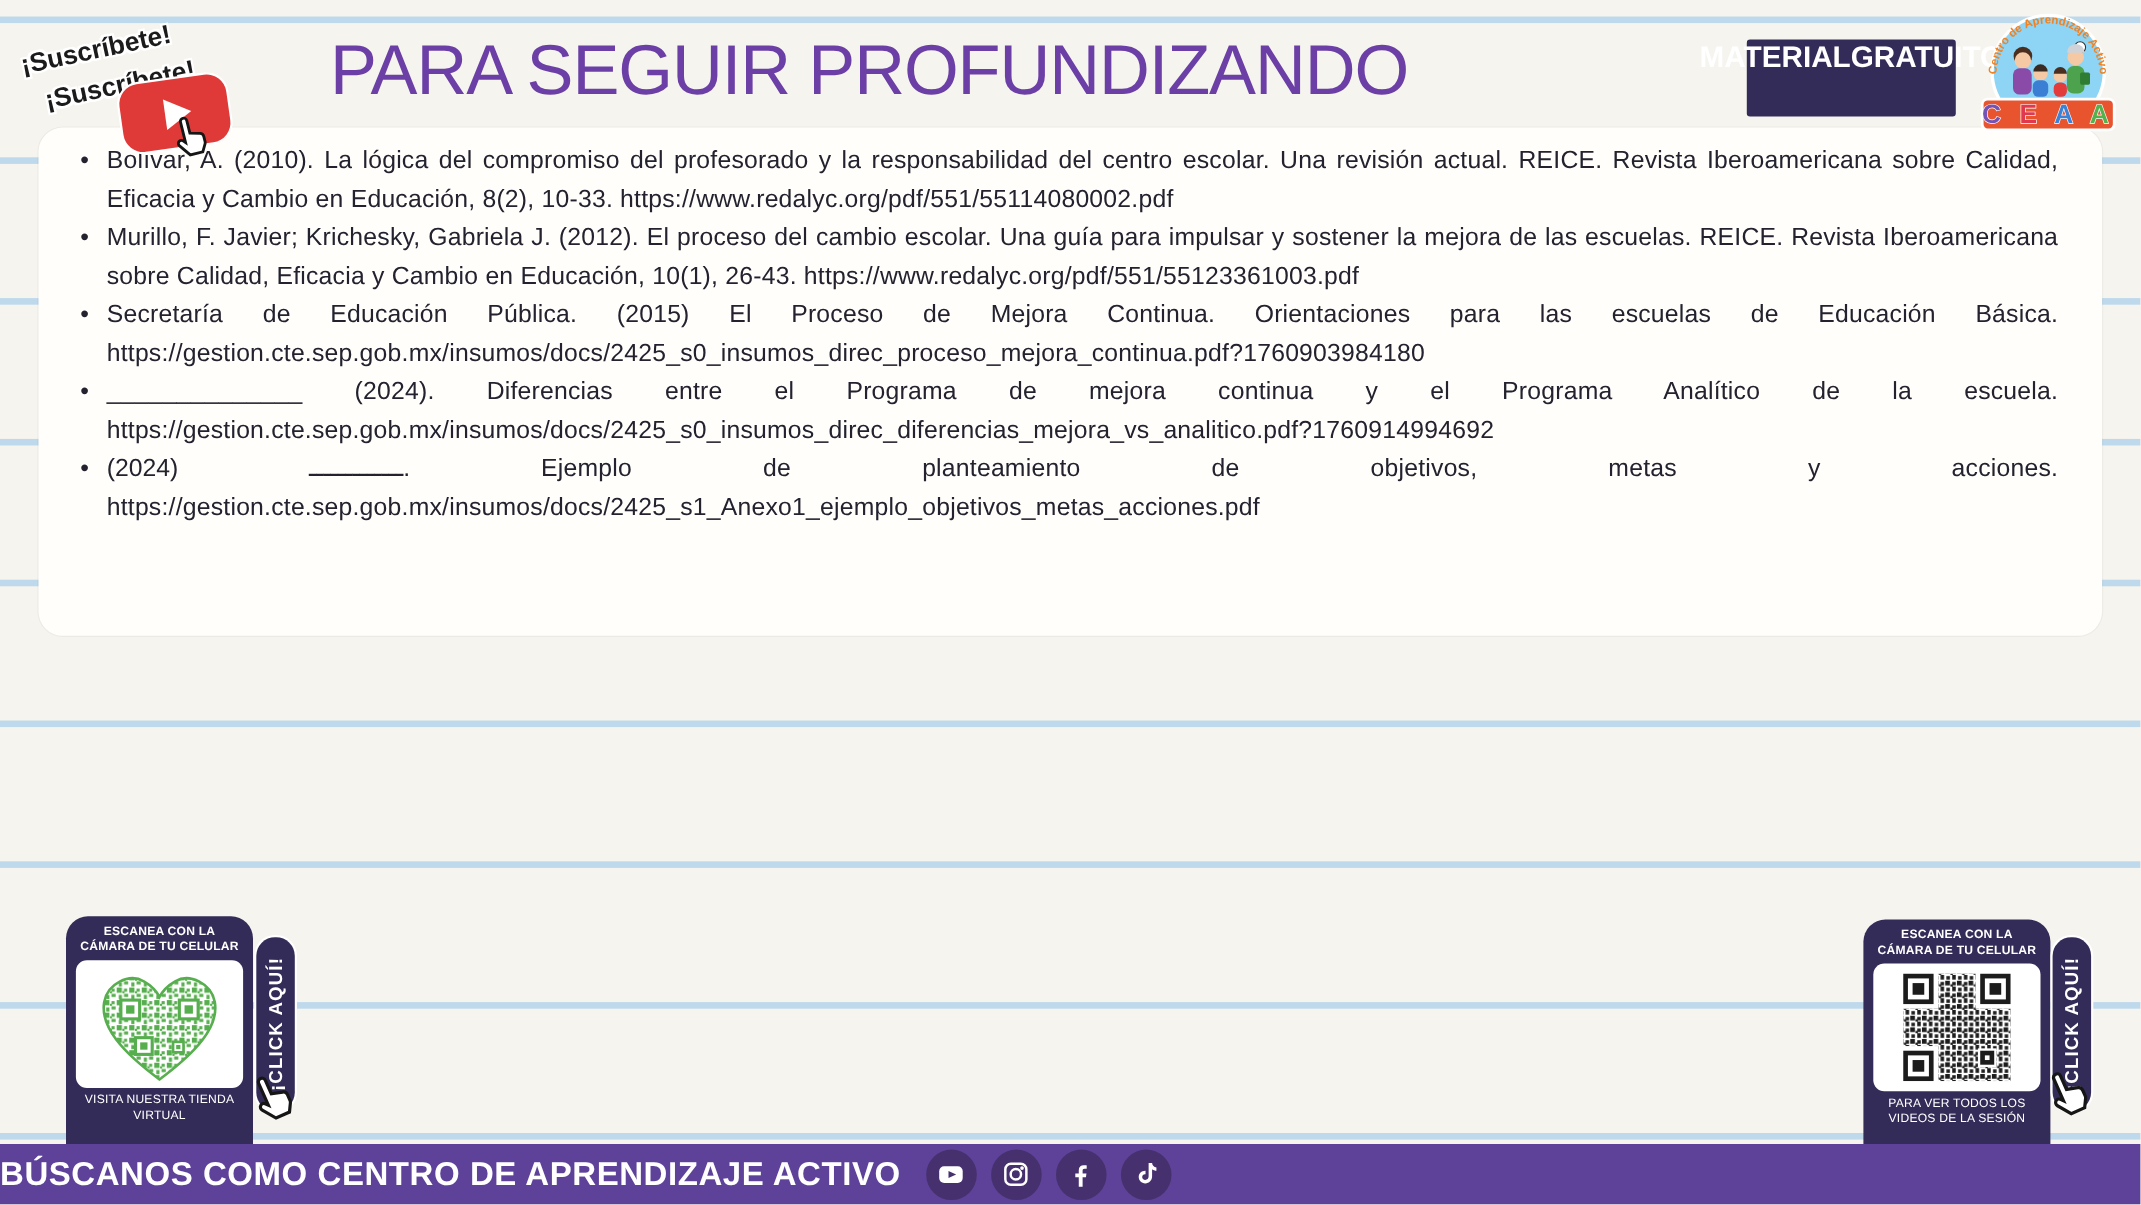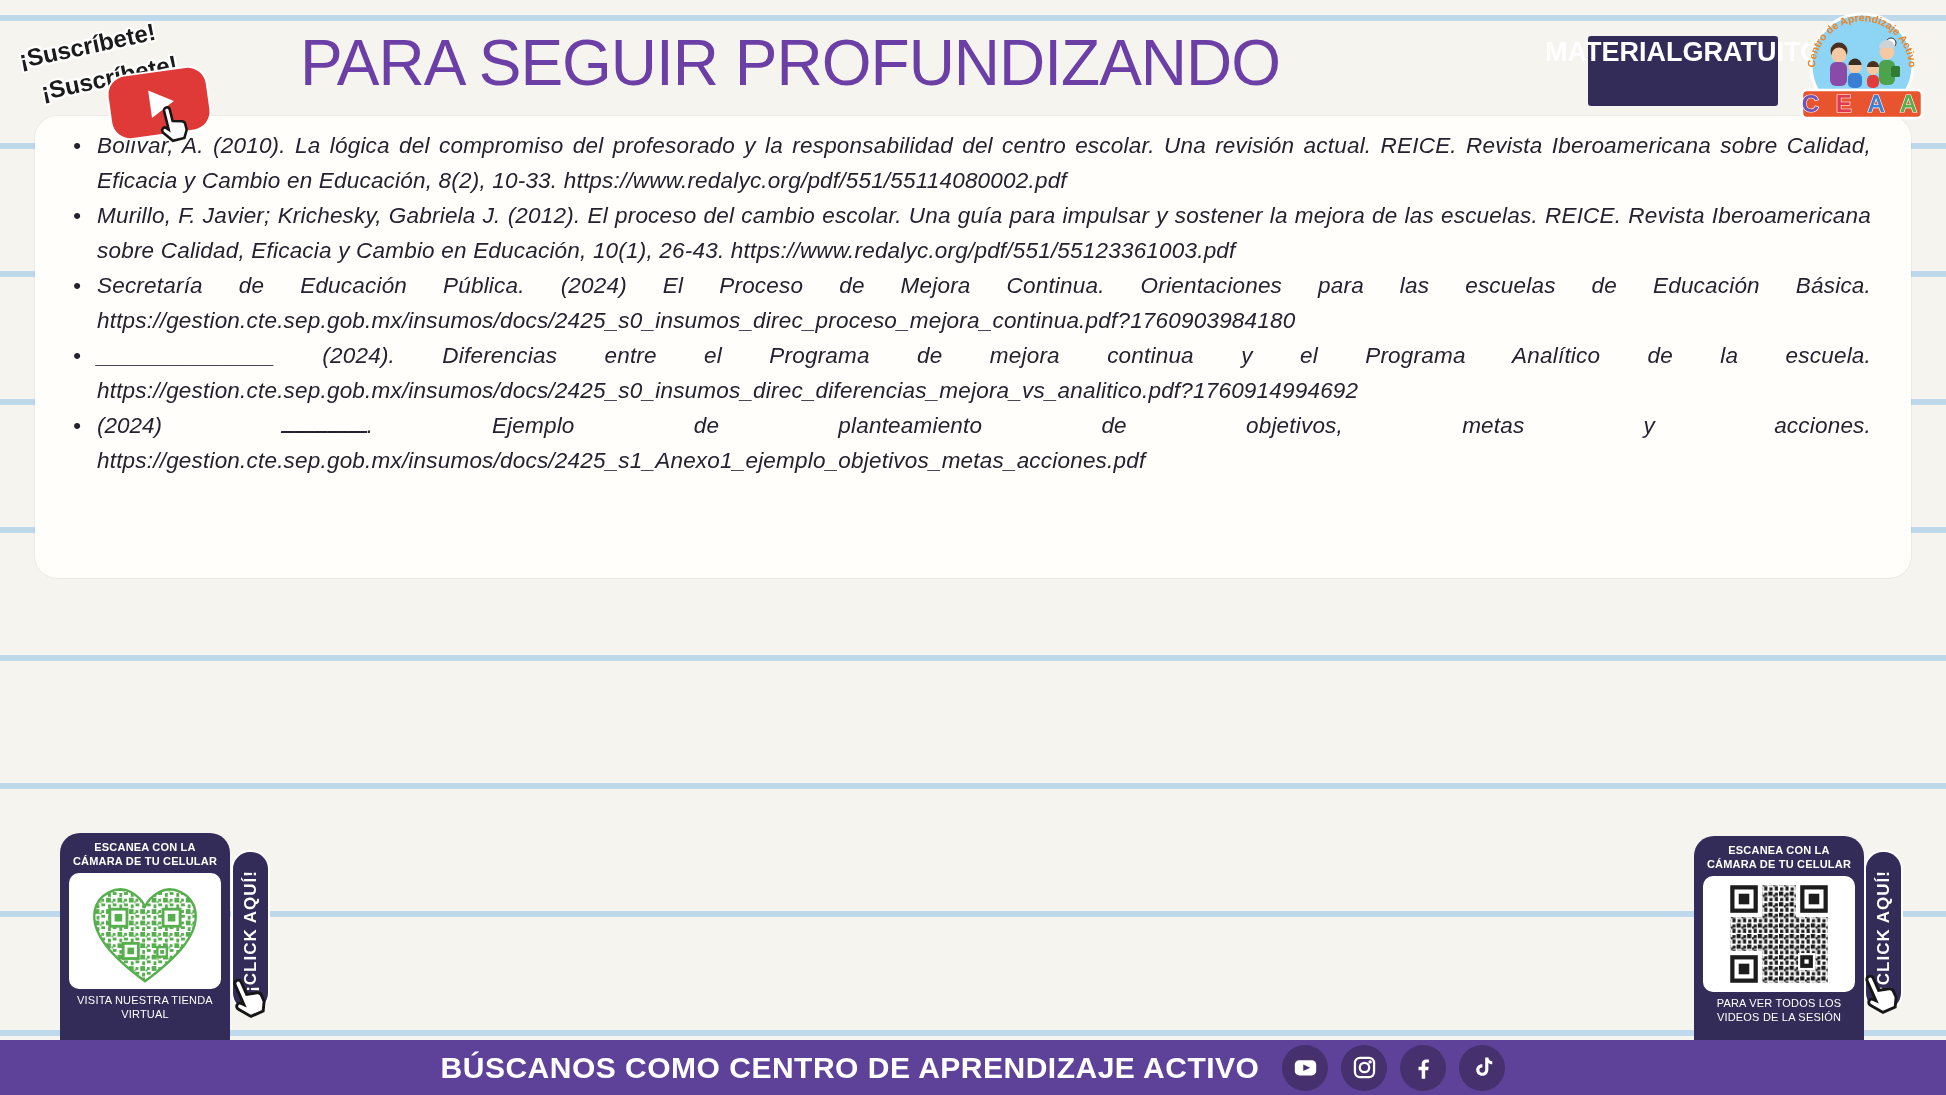--- a/index.html
+++ b/index.html
@@ -41,21 +41,21 @@
   
   .card{
     position:absolute;left:35px;top:116px;width:1876px;height:462px;background:#fffefb;
     border-radius:22px;z-index:1;box-shadow:0 0 0 1px rgba(0,0,0,.04);
     padding:0;box-sizing:border-box;
   }
   .refs{
     margin:0;padding:12px 40px 0 36px;list-style:none;
     font-size:22.5px;line-height:35px;color:#23222e;text-align:justify;letter-spacing:.2px;
   }
-  .refs li{position:relative;padding-left:26px;font-style:italic;}
+  .refs li{position:relative;padding-left:26px;}
   .refs li::before{content:"•";position:absolute;left:2px;top:0;color:#23222e;}
 
   
   .qr-block{
     position:absolute;width:170px;height:240px;background:#342c58;border-radius:20px;z-index:2;
     display:flex;flex-direction:column;align-items:center;color:#fff;text-align:center;
   }
   .qr-left{left:60px;top:833px;}
   .qr-right{left:1694px;top:836px;}
   .qr-label{font-size:11px;line-height:13.5px;font-weight:bold;margin-top:8px;letter-spacing:.2px;}
@@ -68,21 +68,21 @@
   }
   .pill-left{left:233px;top:852px;}
   .pill-right{left:1866px;top:852px;}
   .click-pill span{
     writing-mode:vertical-rl;transform:rotate(180deg);color:#fff;font-weight:bold;font-size:17px;letter-spacing:1px;white-space:nowrap;
   }
 
   
   .footer{
     position:absolute;left:0;top:1040px;width:1946px;height:55px;background:#5e4299;z-index:4;
-    display:flex;align-items:center;justify-content:center;gap:13px;
+    display:flex;align-items:center;justify-content:flex-start;gap:13px;
   }
   .footer-text{color:#fff;font-weight:bold;font-size:30px;letter-spacing:.5px;margin-right:10px;}
   .soc{width:46px;height:46px;border-radius:50%;background:#46316e;display:flex;align-items:center;justify-content:center;}
 </style>
 </head>
 <body>
 
 <div class="nb-line" style="top:15px"></div>
 <div class="nb-line" style="top:143px"></div>
 <div class="nb-line" style="top:271px"></div>
@@ -141,21 +141,21 @@
       <tspan fill="#3b82d6">A</tspan>
       <tspan fill="#55b14d">A</tspan>
     </text>
   </svg>
 </div>
 
 <div class="card">
   <ul class="refs">
     <li>Bolívar, A. (2010). La lógica del compromiso del profesorado y la responsabilidad del centro escolar. Una revisión actual. REICE. Revista Iberoamericana sobre Calidad, Eficacia y Cambio en Educación, 8(2), 10-33. https://www.redalyc.org/pdf/551/55114080002.pdf</li>
     <li>Murillo, F. Javier; Krichesky, Gabriela J. (2012). El proceso del cambio escolar. Una guía para impulsar y sostener la mejora de las escuelas. REICE. Revista Iberoamericana sobre Calidad, Eficacia y Cambio en Educación, 10(1), 26-43. https://www.redalyc.org/pdf/551/55123361003.pdf</li>
-    <li>Secretaría de Educación Pública. (2024) El Proceso de Mejora Continua. Orientaciones para las escuelas de Educación Básica. https://gestion.cte.sep.gob.mx/insumos/docs/2425_s0_insumos_direc_proceso_mejora_continua.pdf?1760903984180</li>
+    <li>Secretaría de Educación Pública. (2015) El Proceso de Mejora Continua. Orientaciones para las escuelas de Educación Básica. https://gestion.cte.sep.gob.mx/insumos/docs/2425_s0_insumos_direc_proceso_mejora_continua.pdf?1760903984180</li>
     <li>______________ (2024). Diferencias entre el Programa de mejora continua y el Programa Analítico de la escuela. https://gestion.cte.sep.gob.mx/insumos/docs/2425_s0_insumos_direc_diferencias_mejora_vs_analitico.pdf?1760914994692</li>
     <li>ـــــــــــــ (2024). Ejemplo de planteamiento de objetivos, metas y acciones. https://gestion.cte.sep.gob.mx/insumos/docs/2425_s1_Anexo1_ejemplo_objetivos_metas_acciones.pdf</li>
   </ul>
 </div>
 
 <div class="qr-block qr-left">
   <div class="qr-label">
     <div>ESCANEA CON LA</div>
     <div>CÁMARA DE TU CELULAR</div>
   </div>

